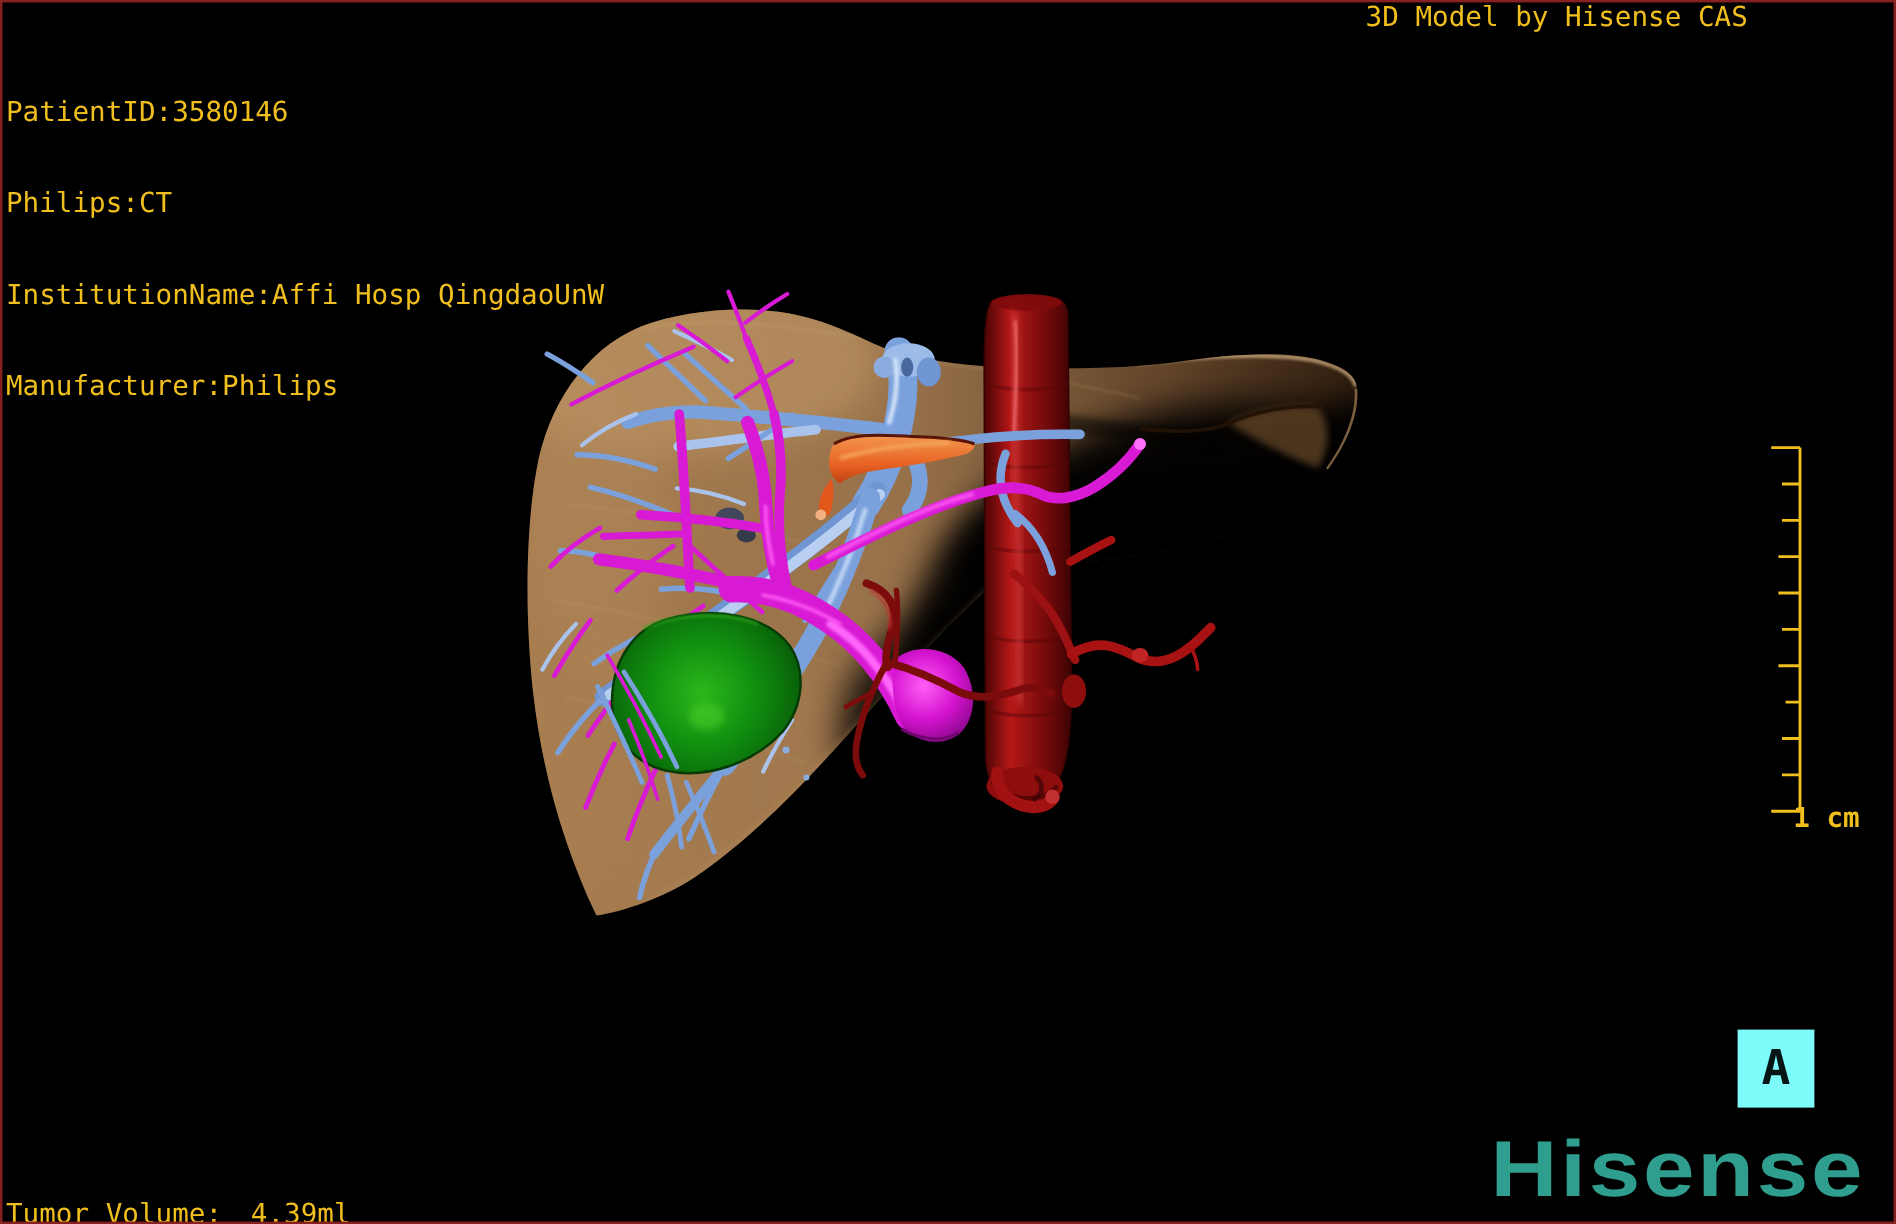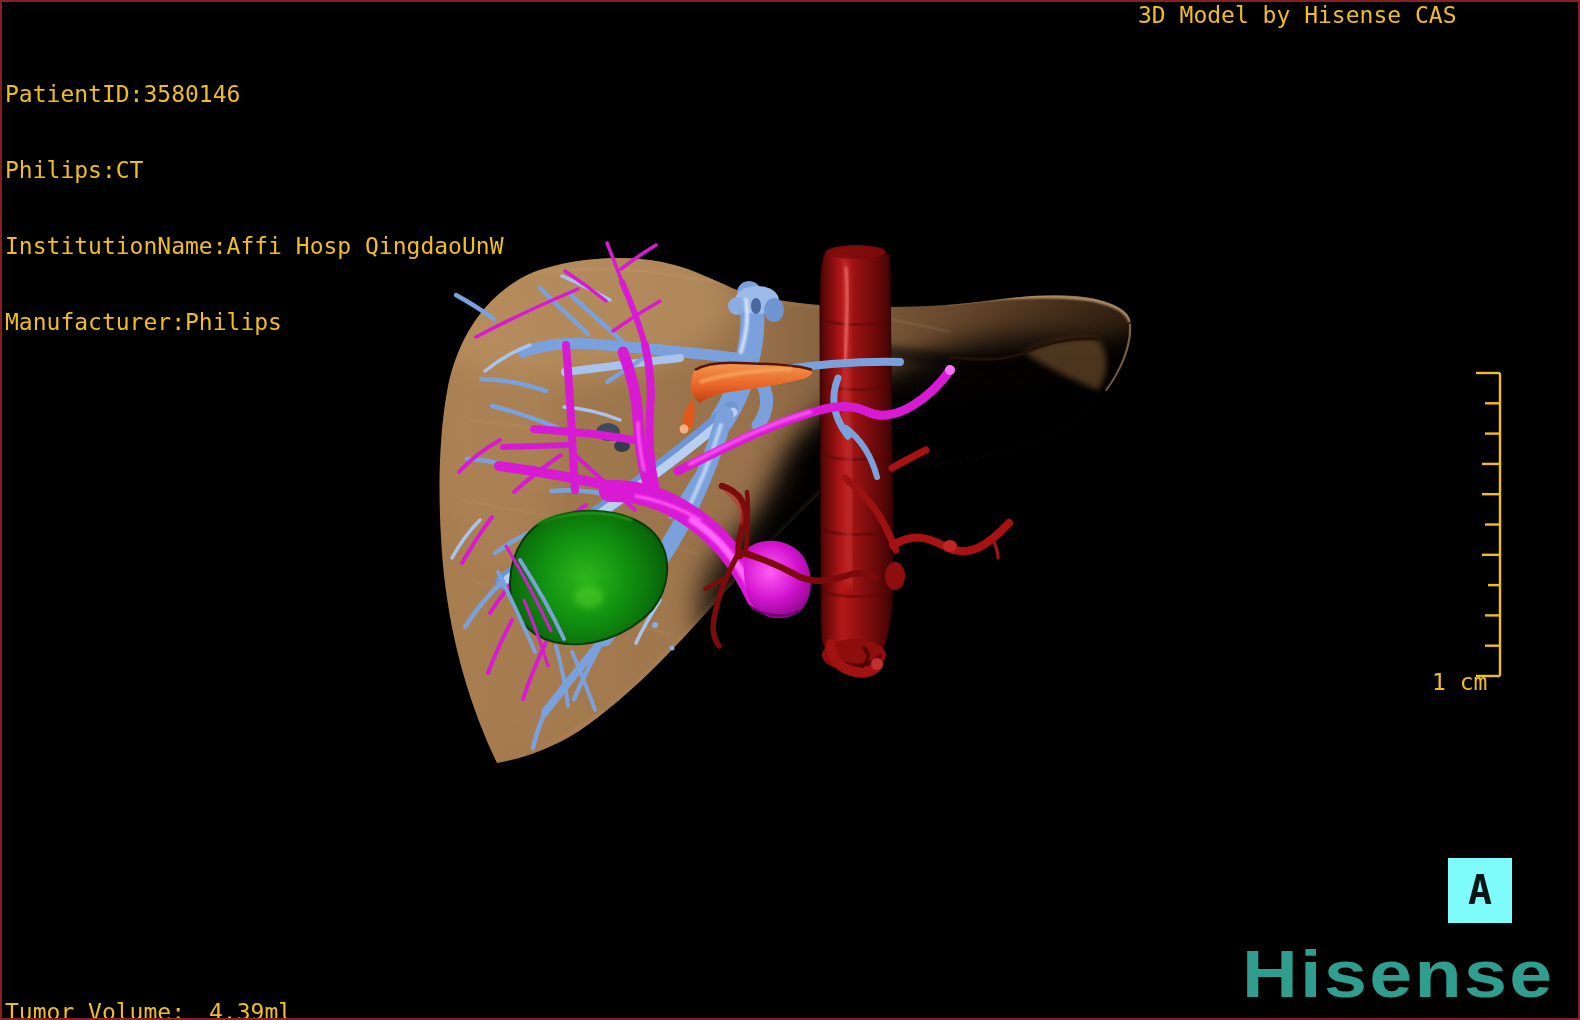--- a/index.html
+++ b/index.html
@@ -8,21 +8,21 @@
     font-family:"DejaVu Sans Mono","Liberation Mono",monospace;
   }
   .frame{position:absolute;inset:0;border:2px solid #872020;pointer-events:none;z-index:50;}
   .ovl{position:absolute;color:#f0bf1d;font-size:23px;line-height:25.4px;white-space:pre;z-index:20;}
   #patientInfo{left:5px;top:3px;margin-top:28px;}
   #watermark{left:1138px;top:3px;}
   #measurements{left:5px;top:949px;}
   .meas-row{display:block;}
   .meas-value{margin-left:24px;}
   #scaleBarWrap{position:absolute;left:1448px;top:363px;width:58px;height:320px;z-index:20;}
-  #scaleLabel{left:1432px;top:670px;width:76px;font-weight:normal;}
+  #scaleLabel{left:1484px;top:670px;width:76px;text-align:center;font-weight:bold;}
   #orientBadge{
     position:absolute;left:1448px;top:858px;width:64px;height:65px;background:#7efcfc;
     color:#061616;font-size:40px;line-height:65px;text-align:center;font-weight:600;z-index:20;
   }
   #logo{
     position:absolute;left:1242px;top:941px;z-index:20;
     font-family:"Liberation Sans","DejaVu Sans",sans-serif;font-weight:bold;font-size:66px;
     letter-spacing:2px;color:#2f9e8f;transform:scaleX(1.17);transform-origin:left center;line-height:66px;
   }
   #model3d{position:absolute;left:415px;top:235px;width:770px;height:545px;z-index:5;}

